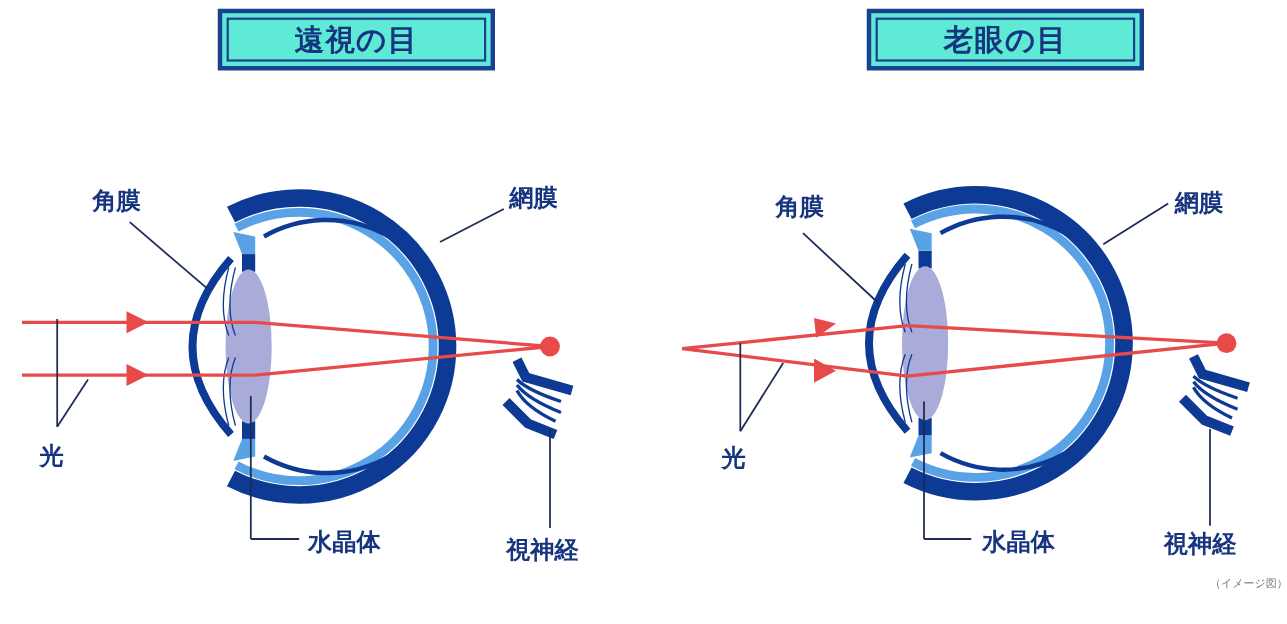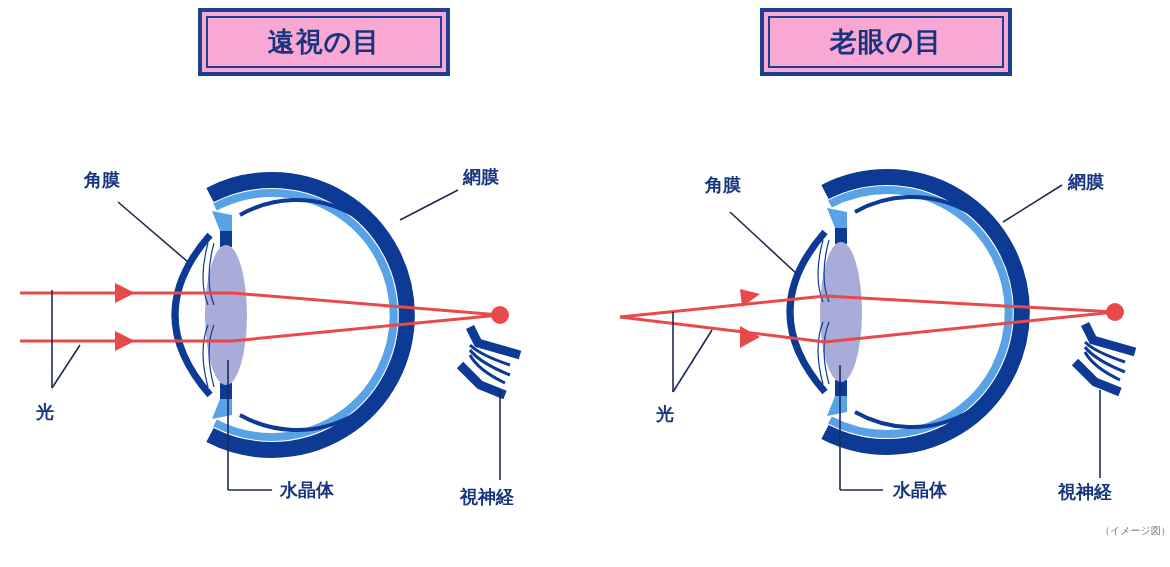--- a/index.html
+++ b/index.html
@@ -1,26 +1,26 @@
 <!DOCTYPE html>
 <html><head>
 <meta charset="utf-8">
 <style>
   html, body { margin: 0; padding: 0; background: #ffffff; }
   body { width: 1170px; height: 567px; position: relative; overflow: hidden;
          font-family: "DejaVu Sans", sans-serif; }
-  .title-box { position: absolute; top: 8px; width: 252px; height: 68px;
-               border: 4px solid #1c3f8f; box-sizing: border-box; background: #f9a8d4; }
+  .title-box { position: absolute; top: 8px; width: 252px; height: 56px;
+               border: 4px solid #1c3f8f; box-sizing: border-box; background: #5eead4; }
   .title-box .inner { position: absolute; left: 4px; top: 4px; right: 4px; bottom: 4px;
                border: 2px solid #1c3f8f; display: flex; align-items: center; justify-content: center;
                color: #17357f; font-weight: bold; font-size: 27px; letter-spacing: 1px; }
   #title-left { left: 198px; }
-  #title-right { left: 760px; }
+  #title-right { left: 788px; }
   svg { position: absolute; left: 0; top: 0; }
-  .lbl { position: absolute; color: #17357f; font-weight: bold; font-size: 18px; white-space: nowrap; }
+  .lbl { position: absolute; color: #17357f; font-weight: bold; font-size: 22px; white-space: nowrap; }
   .note { position: absolute; color: #777; font-size: 10px; white-space: nowrap; font-family: Liberation Mono, monospace; }
 </style>
 </head>
 <body>
 
 <div class="title-box" id="title-left">
   <div class="inner">遠視の目</div>
 </div>
 <div class="title-box" id="title-right">
   <div class="inner">老眼の目</div>

